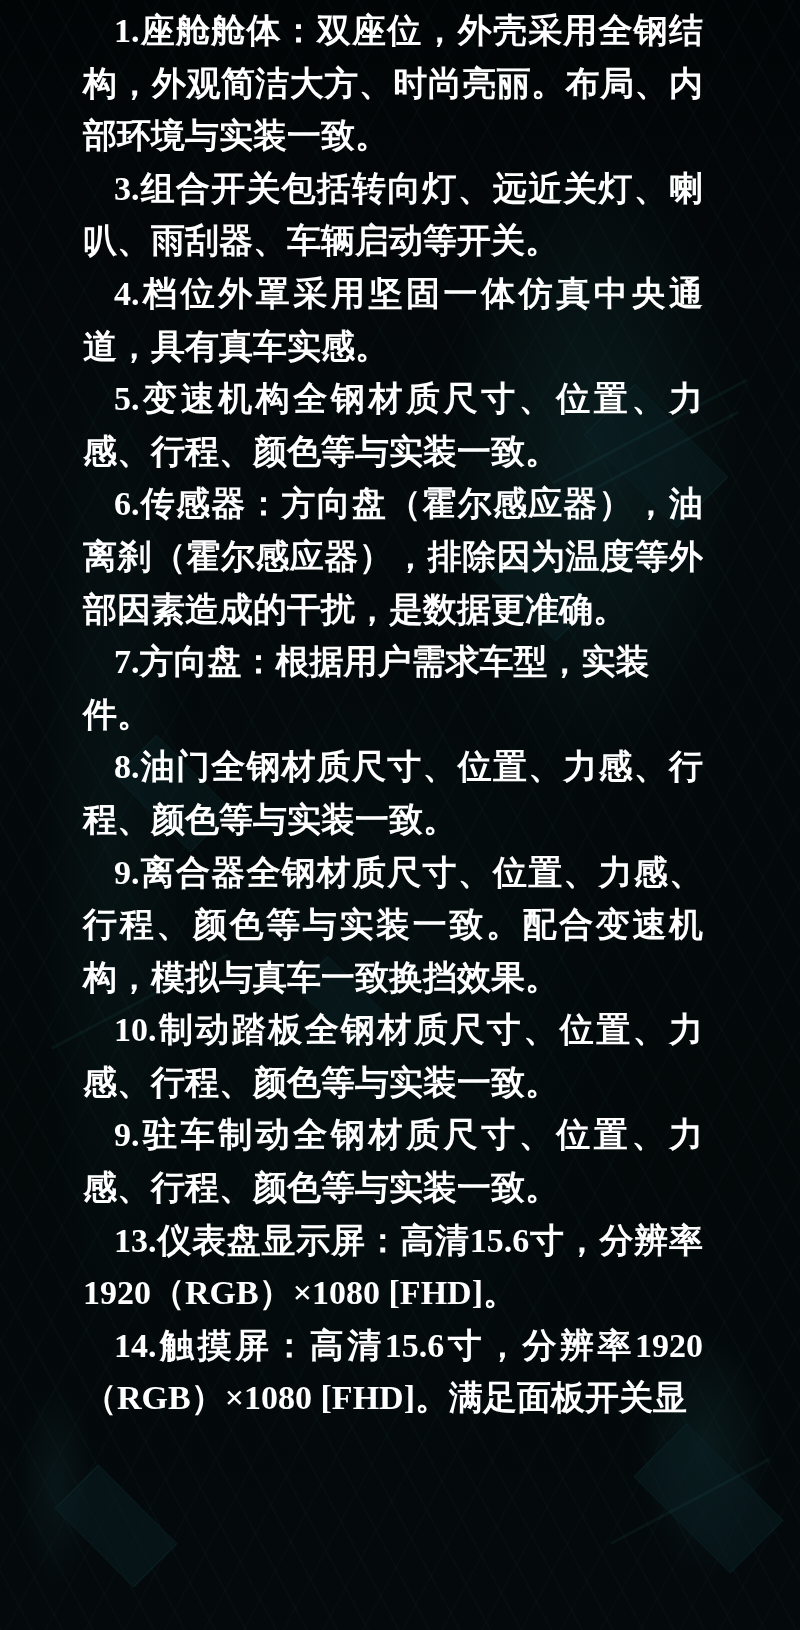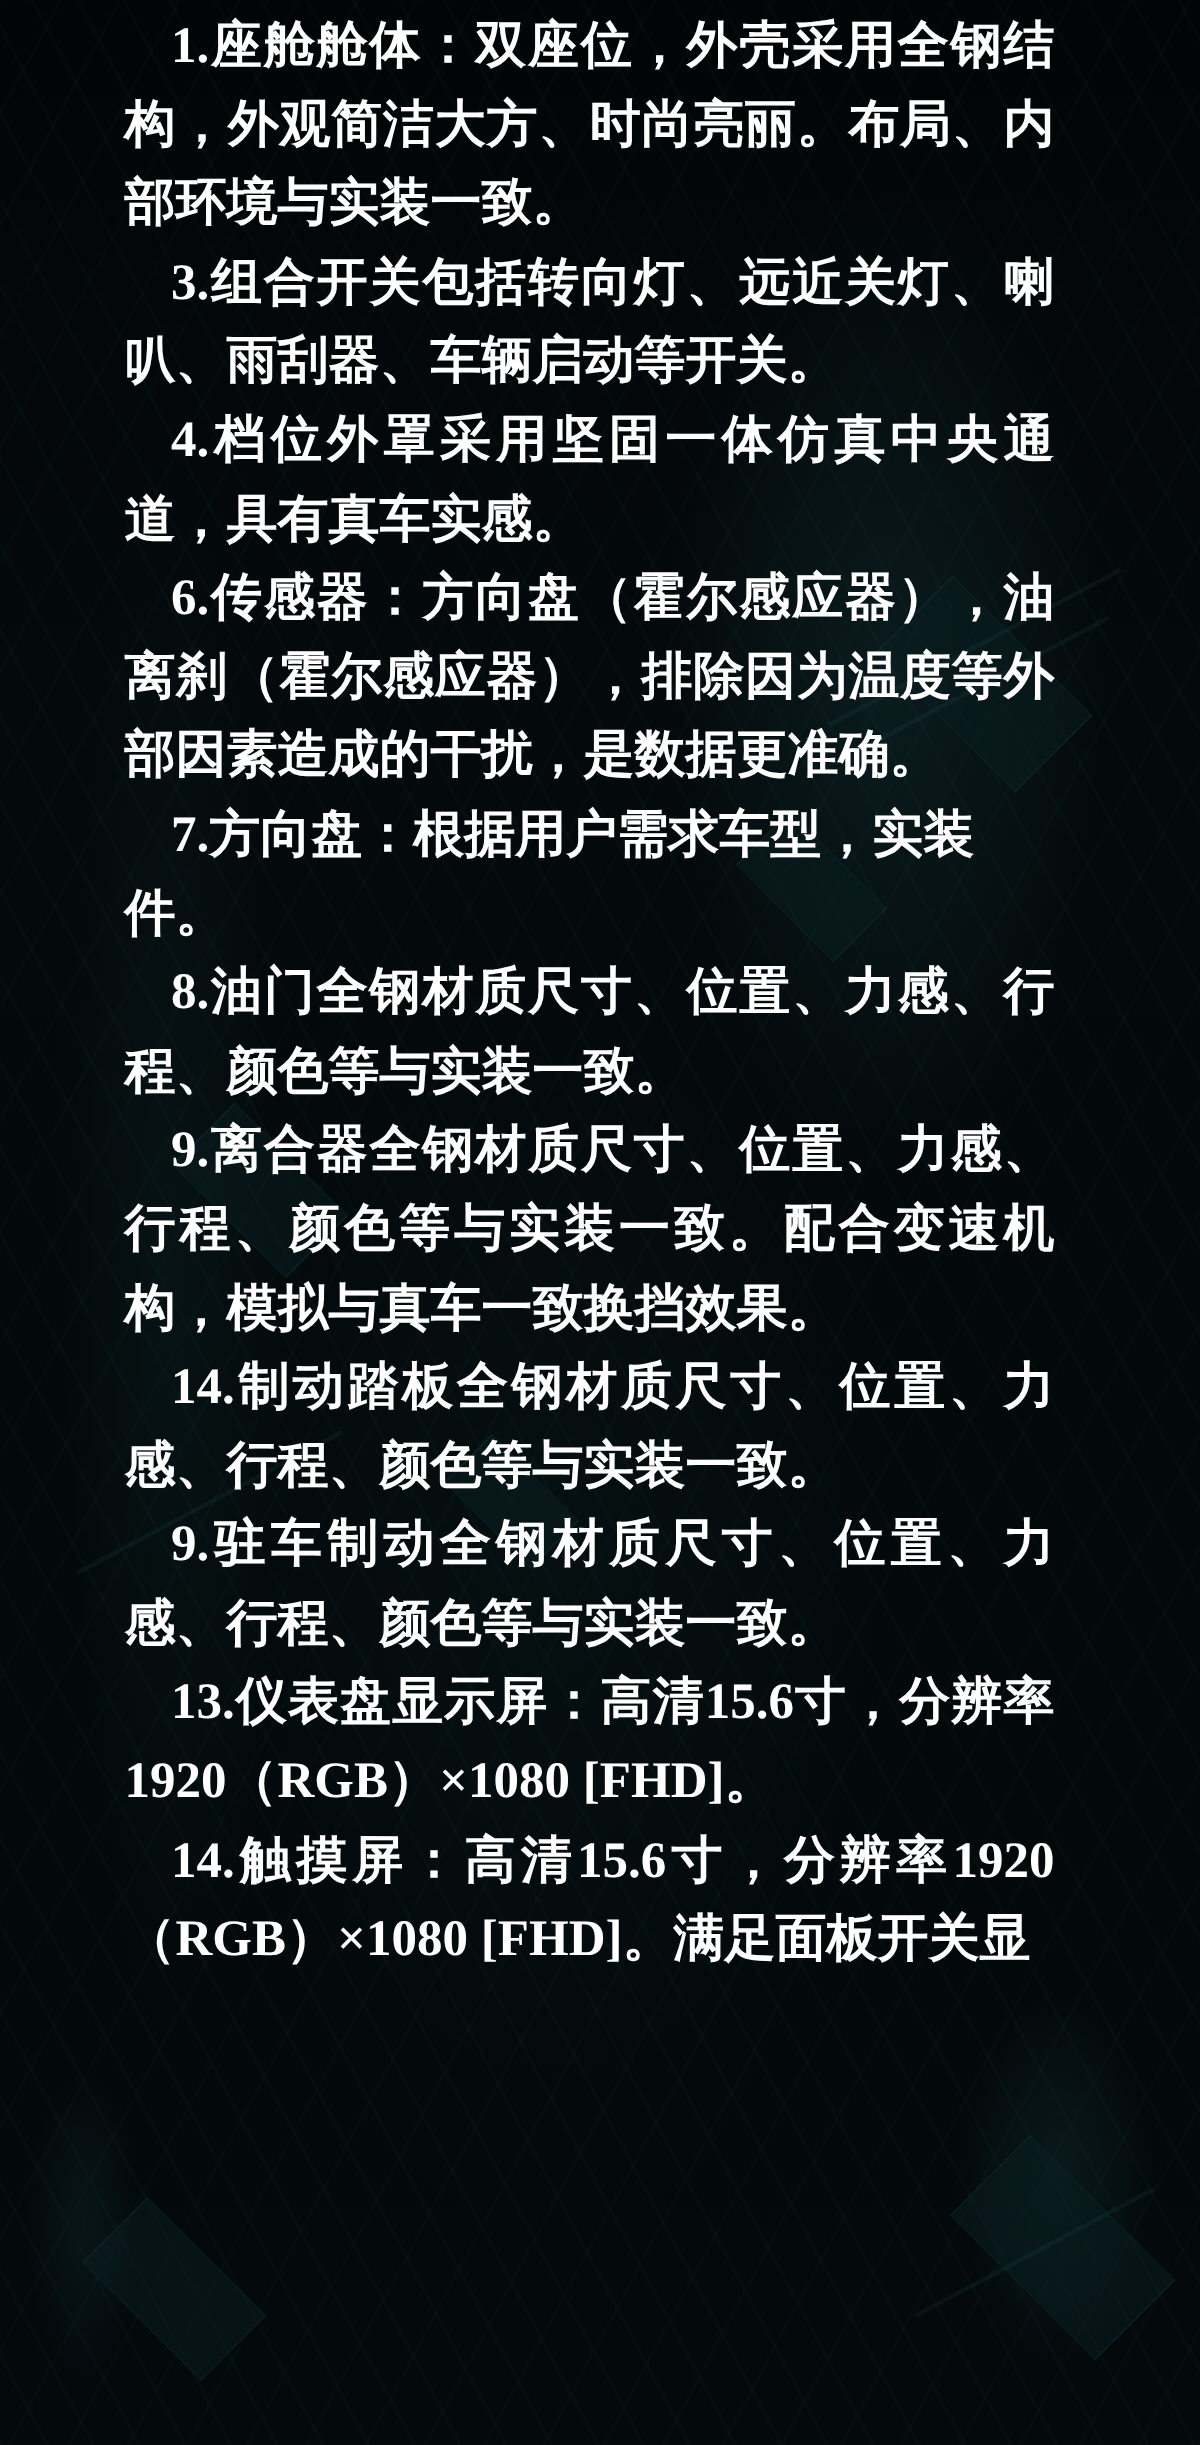--- a/index.html
+++ b/index.html
@@ -85,24 +85,25 @@
     <div class="trace trace1"></div>
     <div class="trace trace2"></div>
     <div class="trace trace3"></div>
     <div class="trace trace4"></div>
   </div>
 
   <div class="content">
     <p class="para">1.座舱舱体：双座位，外壳采用全钢结构，外观简洁大方、时尚亮丽。布局、内部环境与实装一致。</p>
     <p class="para">3.组合开关包括转向灯、远近关灯、喇叭、雨刮器、车辆启动等开关。</p>
     <p class="para">4.档位外罩采用坚固一体仿真中央通道，具有真车实感。</p>
+    <p class="para">5.变速机构全钢材质尺寸、位置、力感、行程、颜色等与实装一致。</p>
     <p class="para">6.传感器：方向盘（霍尔感应器），油离刹（霍尔感应器），排除因为温度等外部因素造成的干扰，是数据更准确。</p>
     <p class="para">7.方向盘：根据用户需求车型，实装
 件。</p>
     <p class="para">8.油门全钢材质尺寸、位置、力感、行程、颜色等与实装一致。</p>
     <p class="para">9.离合器全钢材质尺寸、位置、力感、行程、颜色等与实装一致。配合变速机构，模拟与真车一致换挡效果。</p>
-    <p class="para">14.制动踏板全钢材质尺寸、位置、力感、行程、颜色等与实装一致。</p>
+    <p class="para">10.制动踏板全钢材质尺寸、位置、力感、行程、颜色等与实装一致。</p>
     <p class="para">9.驻车制动全钢材质尺寸、位置、力感、行程、颜色等与实装一致。</p>
     <p class="para">13.仪表盘显示屏：高清15.6寸，分辨率1920（RGB）×1080 [FHD]。</p>
     <p class="para">14.触摸屏：高清15.6寸，分辨率1920（RGB）×1080 [FHD]。满足面板开关显</p>
   </div>
 
 </div>
 
 </body></html>

